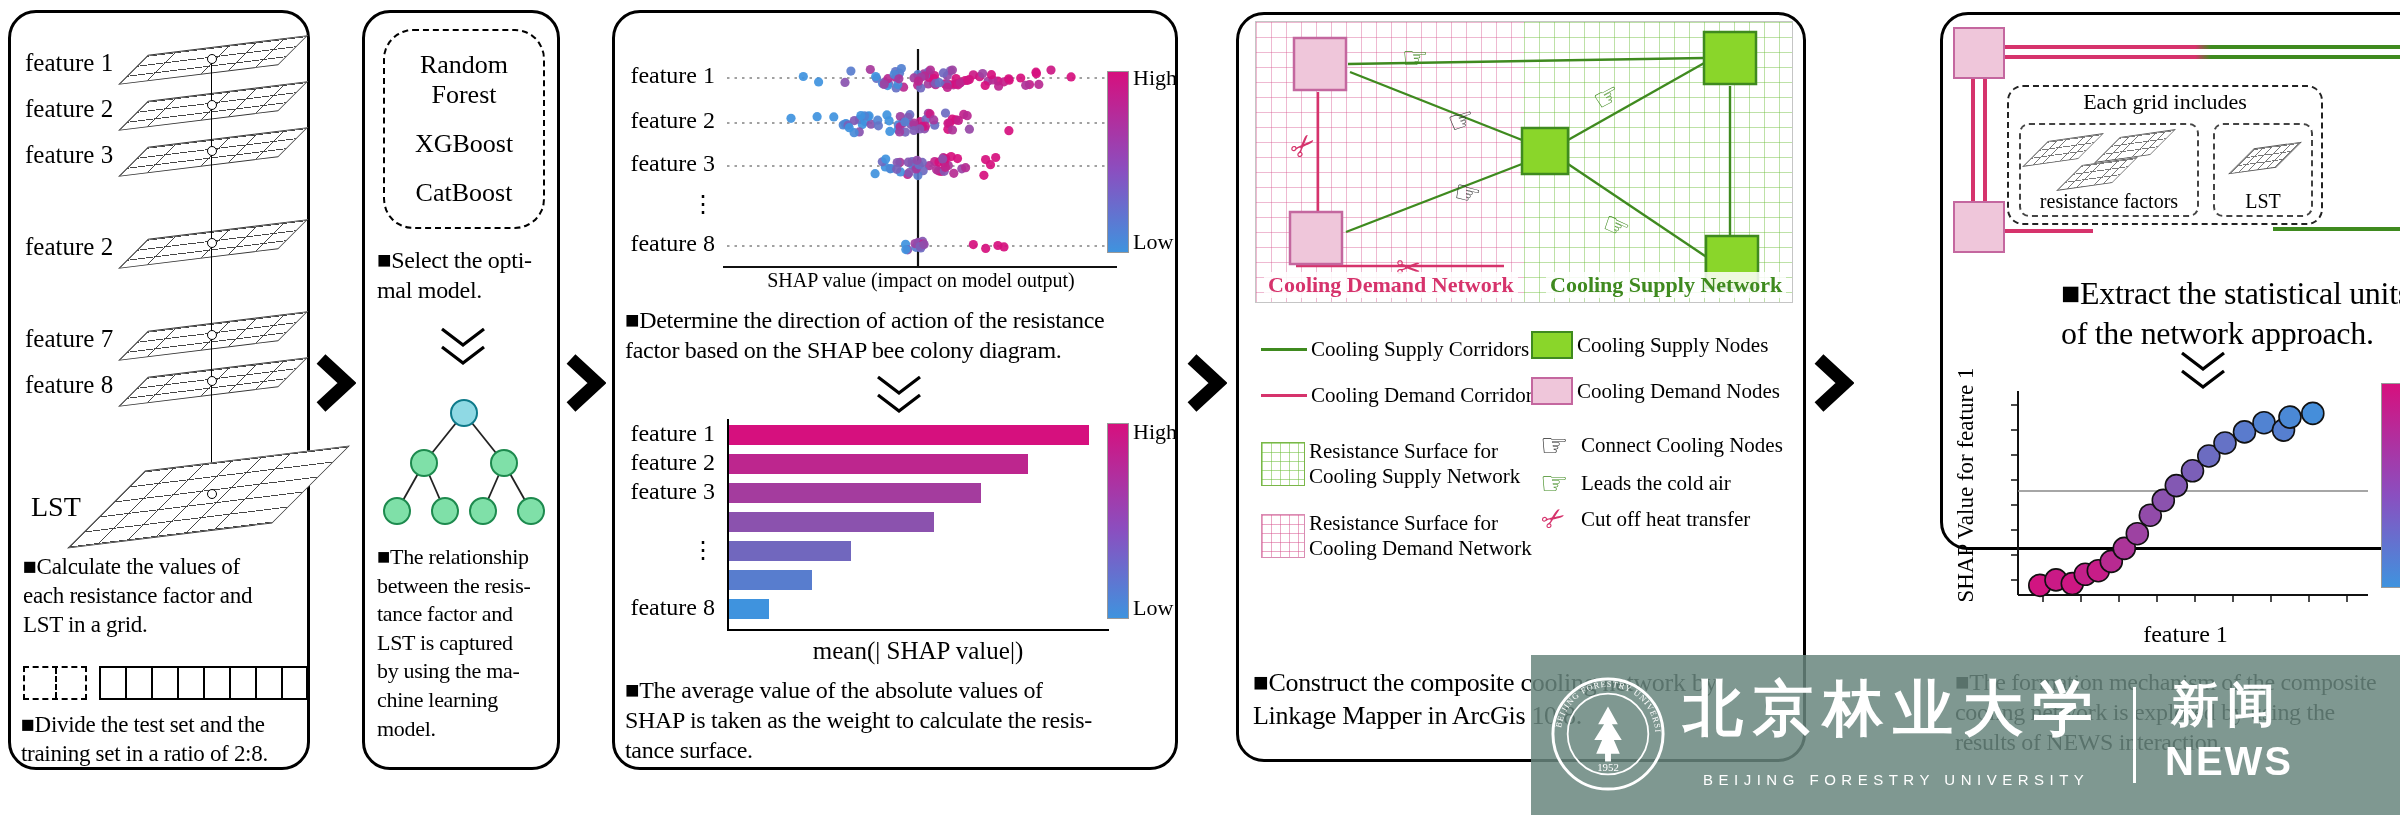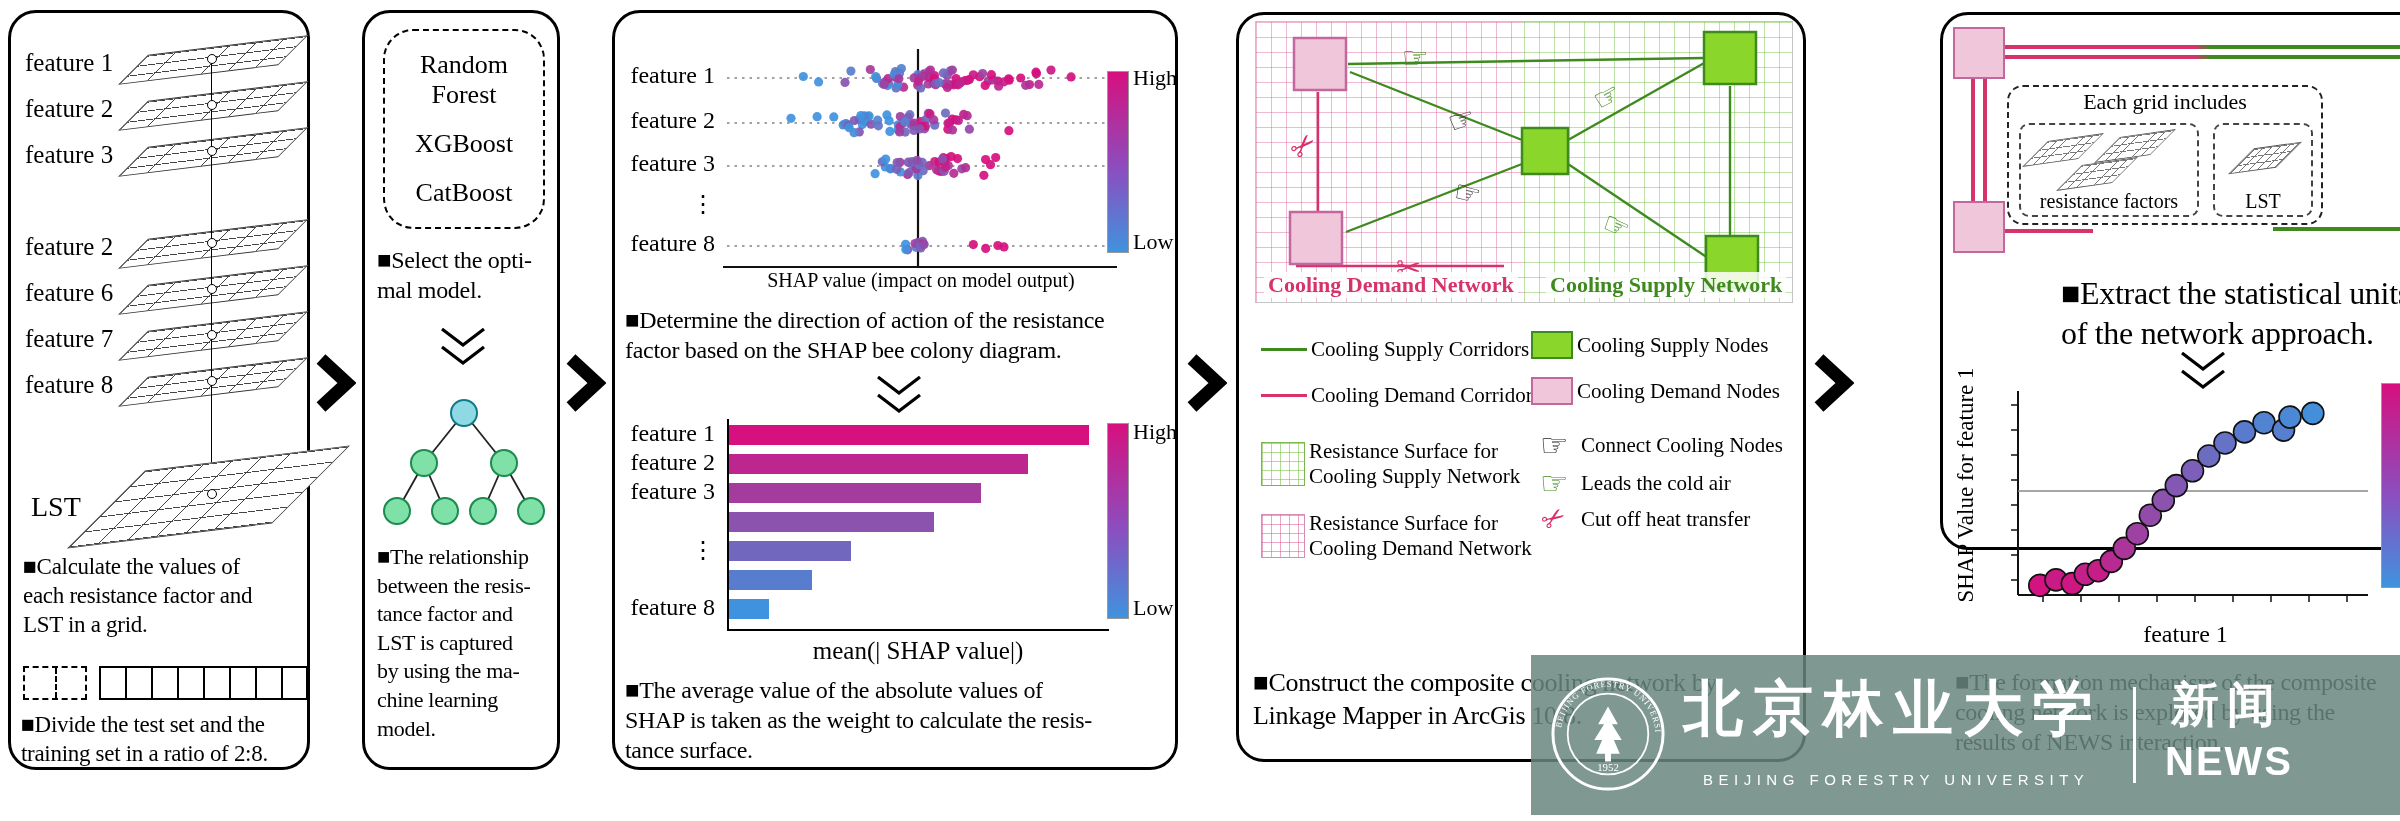--- a/index.html
+++ b/index.html
@@ -173,25 +173,20 @@
           <div class="layer-para"></div>
           <span class="layer-node-dot"></span>
         </div>
         <div class="layer-row" style="top: 92px;">
           <span class="layer-label">feature 3</span>
           <div class="layer-para"></div>
           <span class="layer-node-dot"></span>
         </div>
         <div class="layer-row" style="top: 184px;">
           <span class="layer-label">feature 2</span>
-          <div class="layer-para"></div>
-          <span class="layer-node-dot"></span>
-        </div>
-        <div class="layer-row" style="top: 230px;">
-          <span class="layer-label">feature 6</span>
           <div class="layer-para"></div>
           <span class="layer-node-dot"></span>
         </div>
         <div class="layer-row" style="top: 276px;">
           <span class="layer-label">feature 7</span>
           <div class="layer-para"></div>
           <span class="layer-node-dot"></span>
         </div>
         <div class="layer-row" style="top: 322px;">
           <span class="layer-label">feature 8</span>

